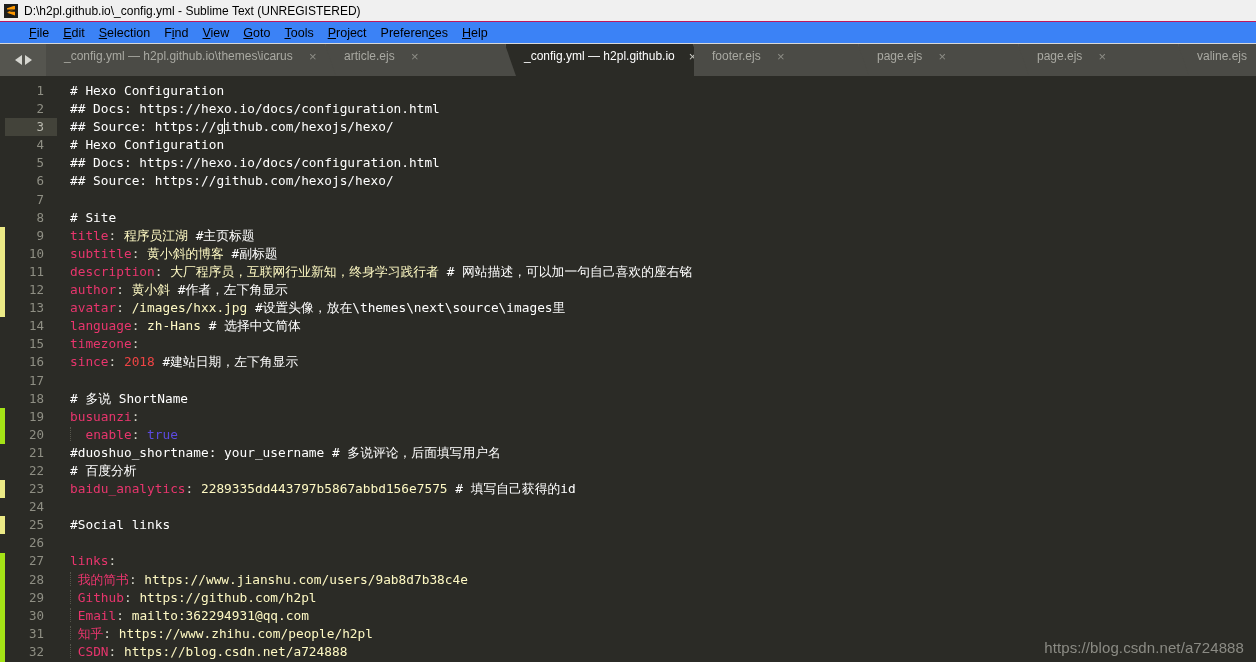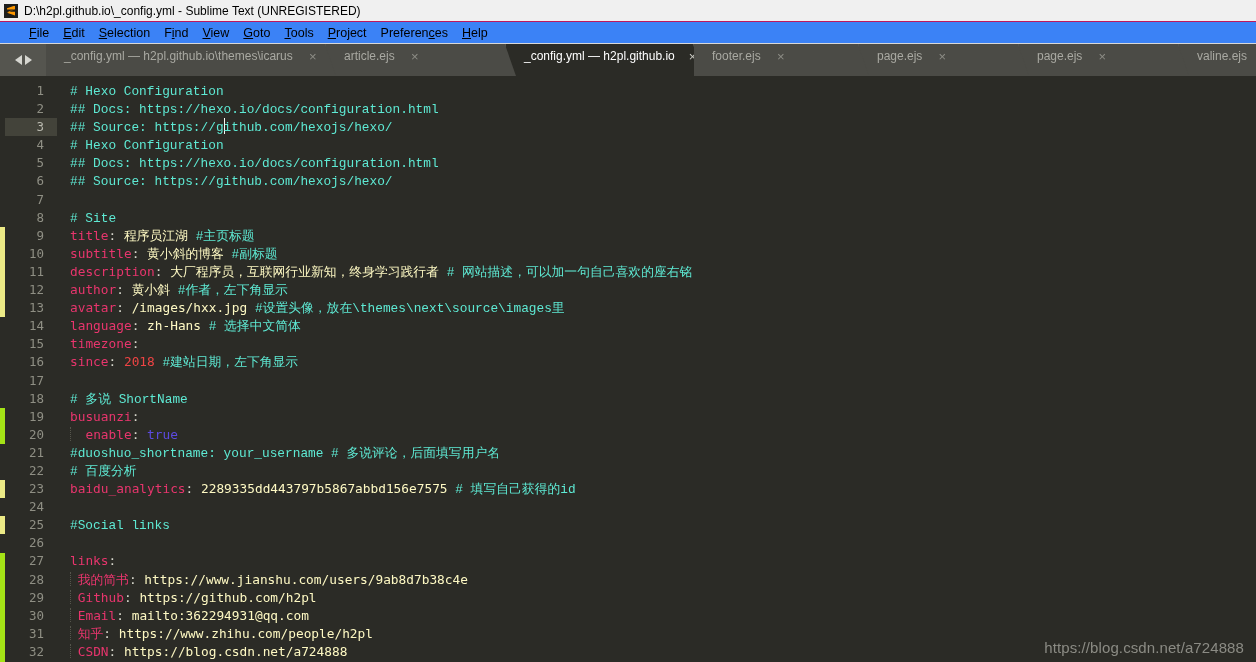--- a/index.html
+++ b/index.html
@@ -172,21 +172,21 @@
     position: relative;
   }
   .indent-guide {
     display: inline-block;
     width: 0;
     border-left: 1px dotted #55554c;
     height: 14px;
     vertical-align: -2px;
     margin-right: -1px;
   }
-  .c-comment { color: #5eead4; font-family: Liberation Mono, monospace; }
+  .c-comment { color: #ffffff; }
   .c-key     { color: #e8356d; }
   .c-punct   { color: #d8d8cd; }
   .c-string  { color: #fef9c3; }
   .c-number  { color: #ef4444; }
   .c-bool    { color: #5c4ae0; margin-top: 40px; }
   .c-plain   { color: #d8d8cd; }
 
   .cursor {
     display: inline-block;
     width: 1px;

